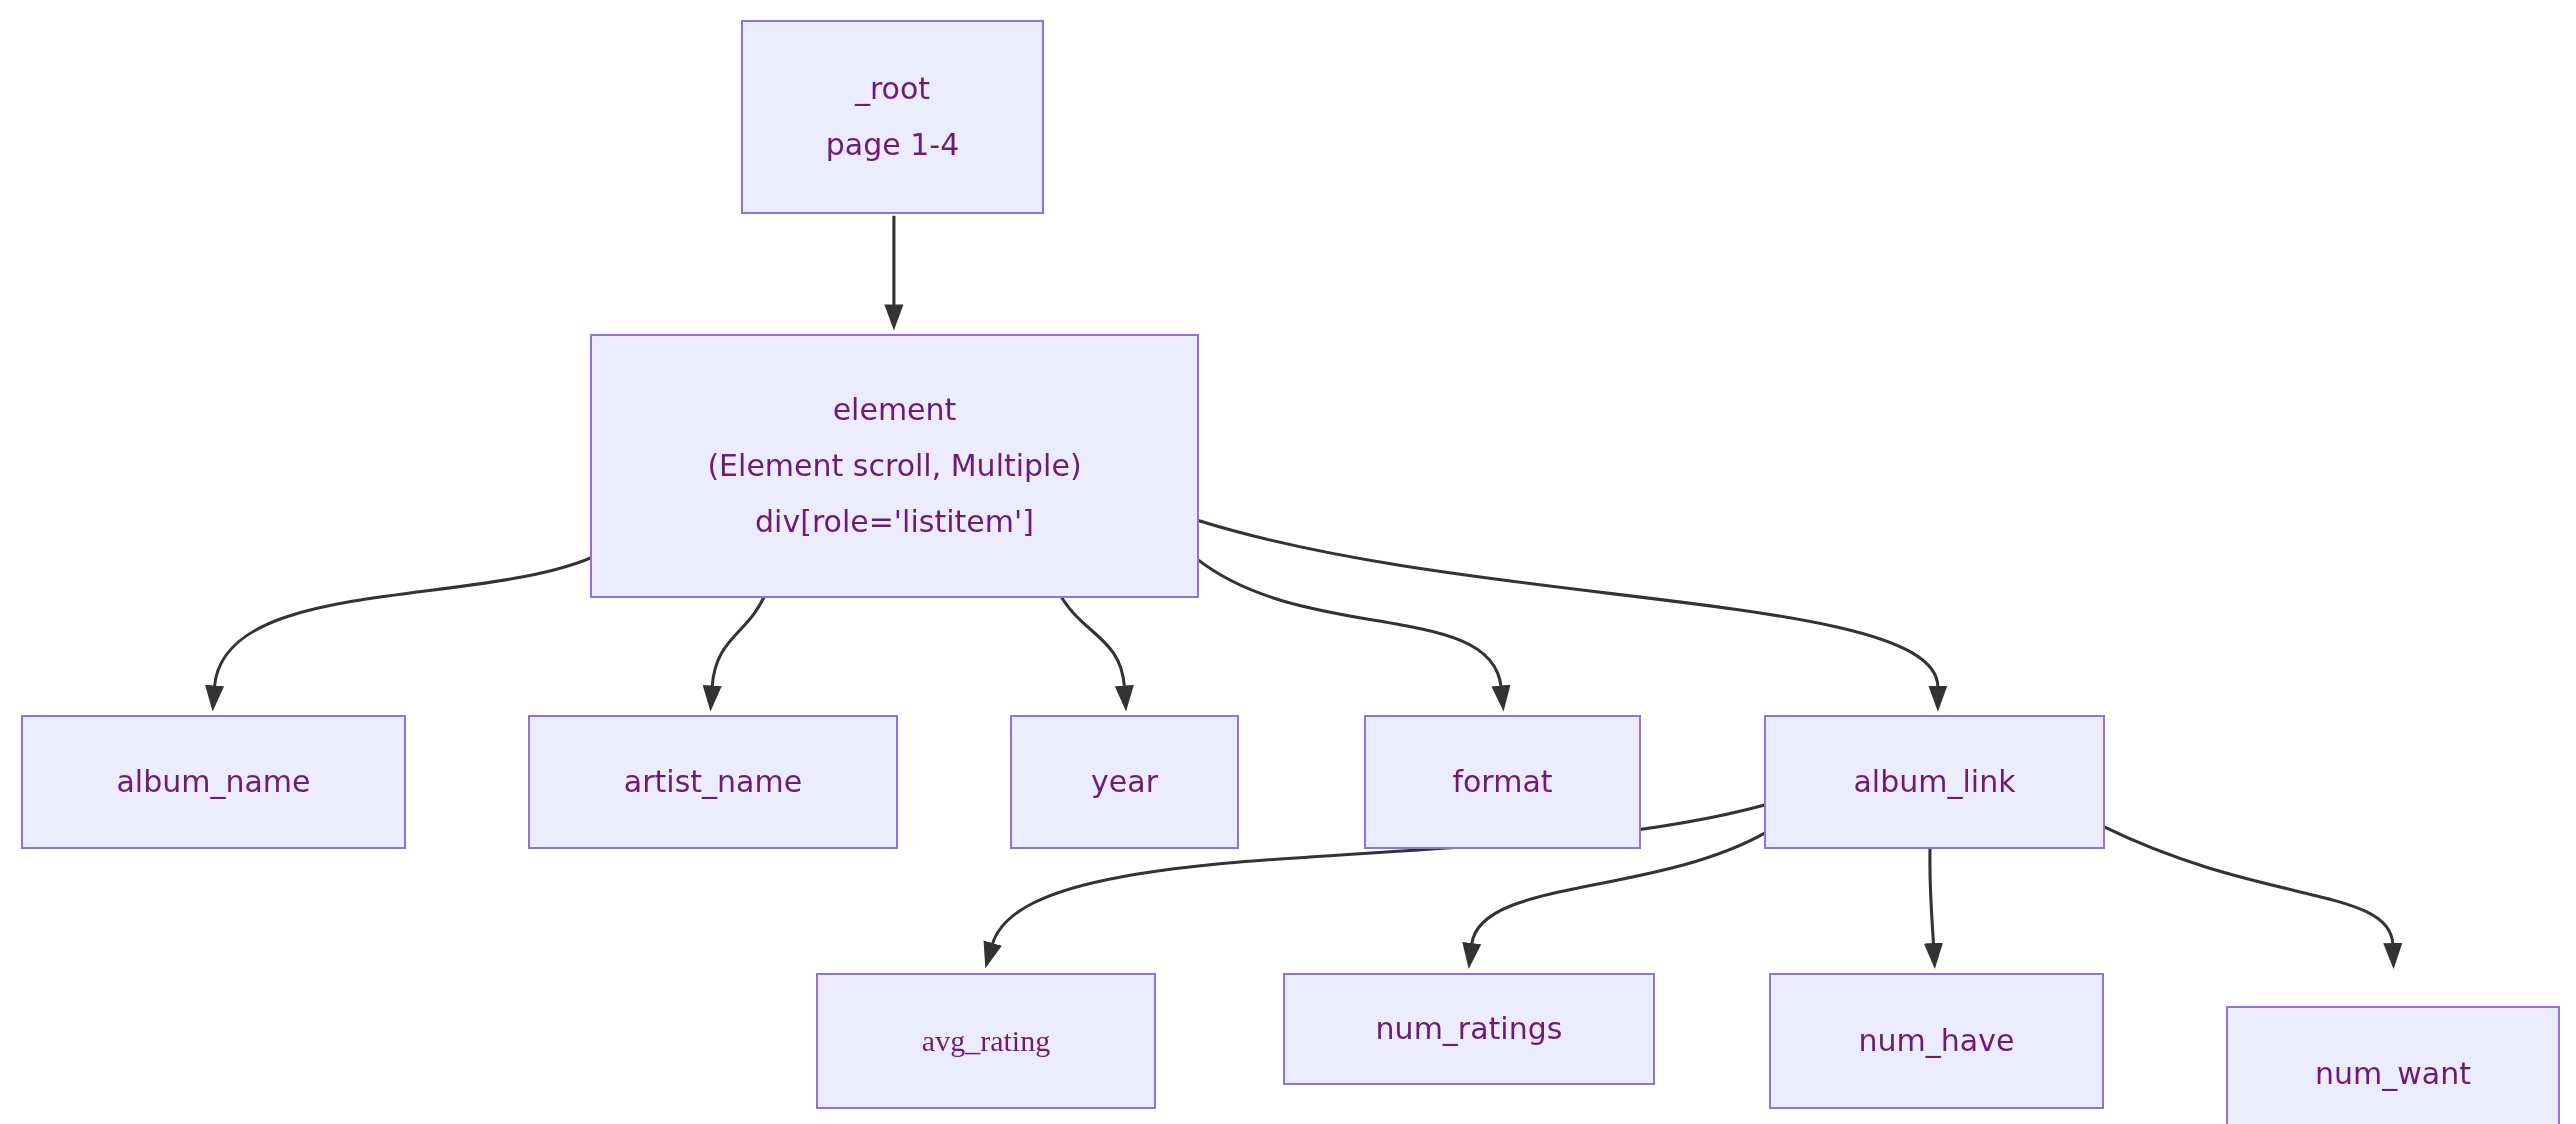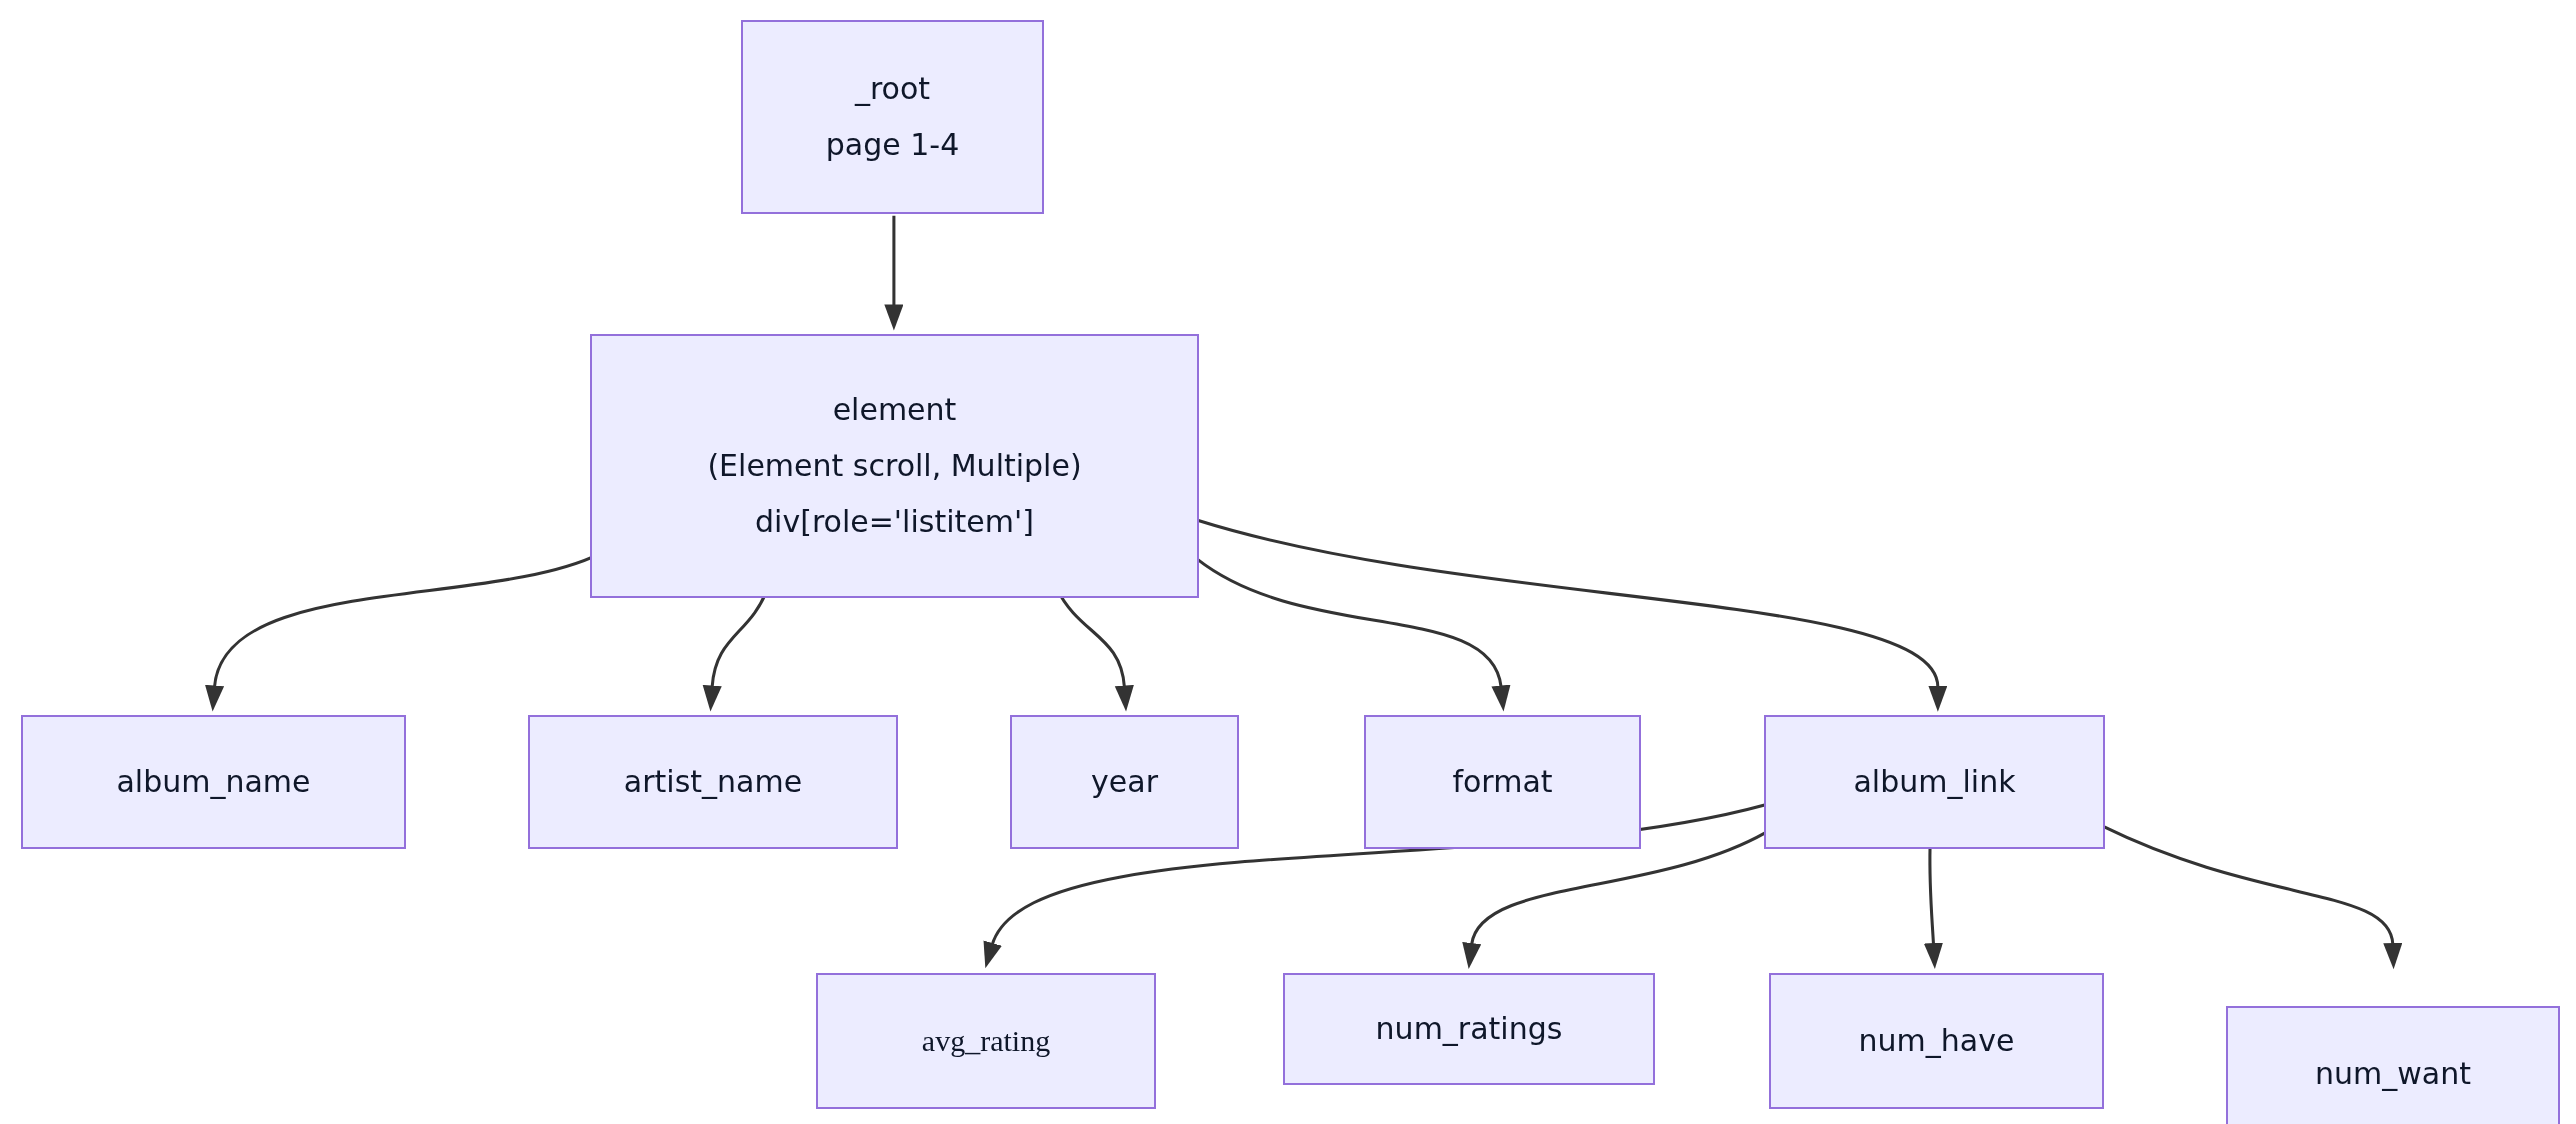--- a/index.html
+++ b/index.html
@@ -21,21 +21,21 @@
   .edge-layer path.edge {
     fill: none;
     stroke: #333333;
     stroke-width: 3.5px;
   }
   .node {
     position: absolute;
     box-sizing: border-box;
     background: #ECECFF;
     border: 2.6px solid #9370DB;
-    color: #0f172a;
+    color: #701a75;
     display: flex;
     flex-direction: column;
     align-items: center;
     justify-content: center;
     text-align: center;
     font-size: 30px;
     line-height: 56px;
     z-index: 2;
     white-space: nowrap;
   }

